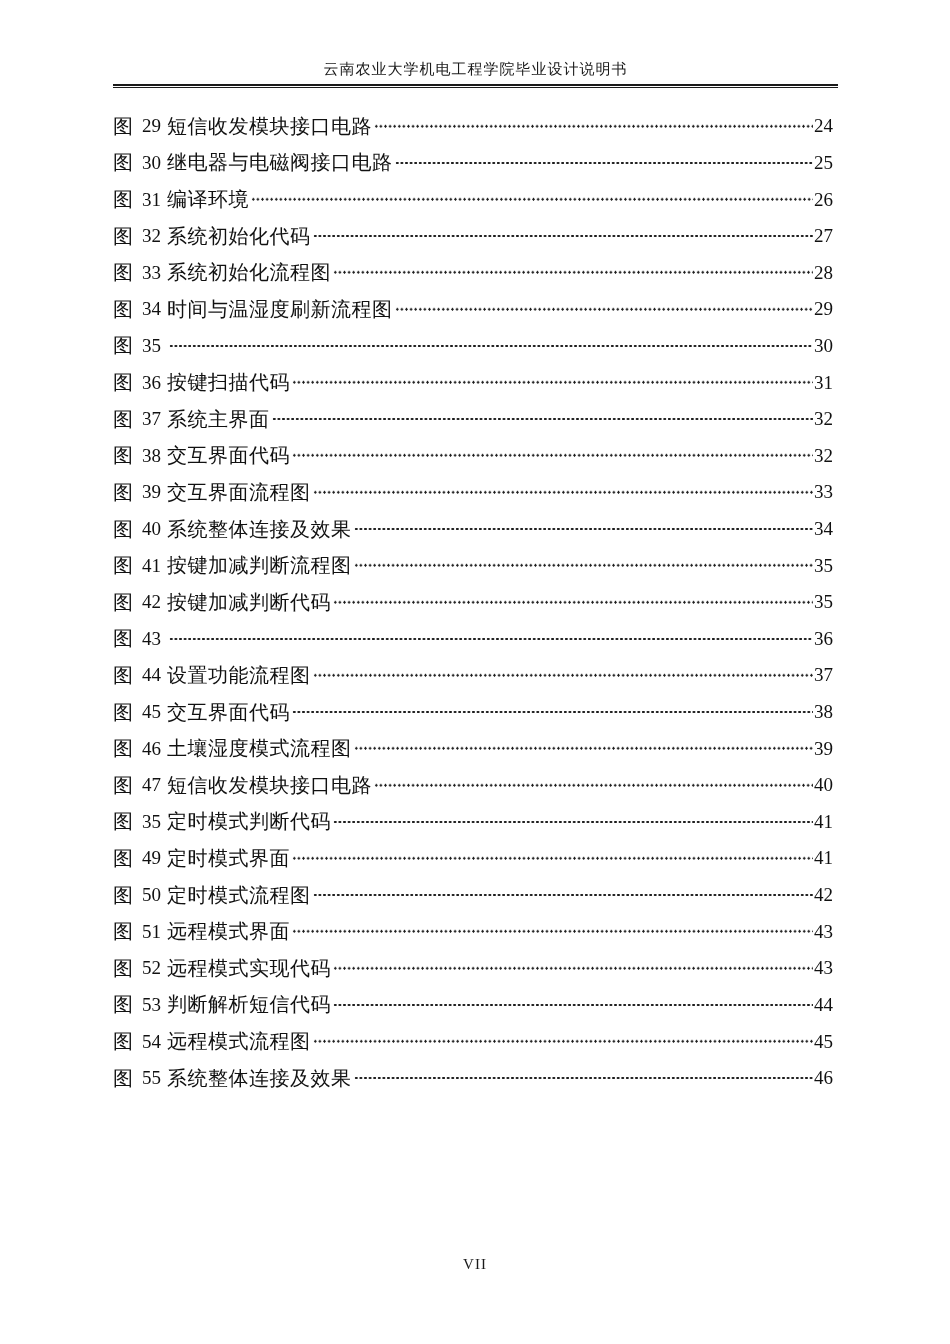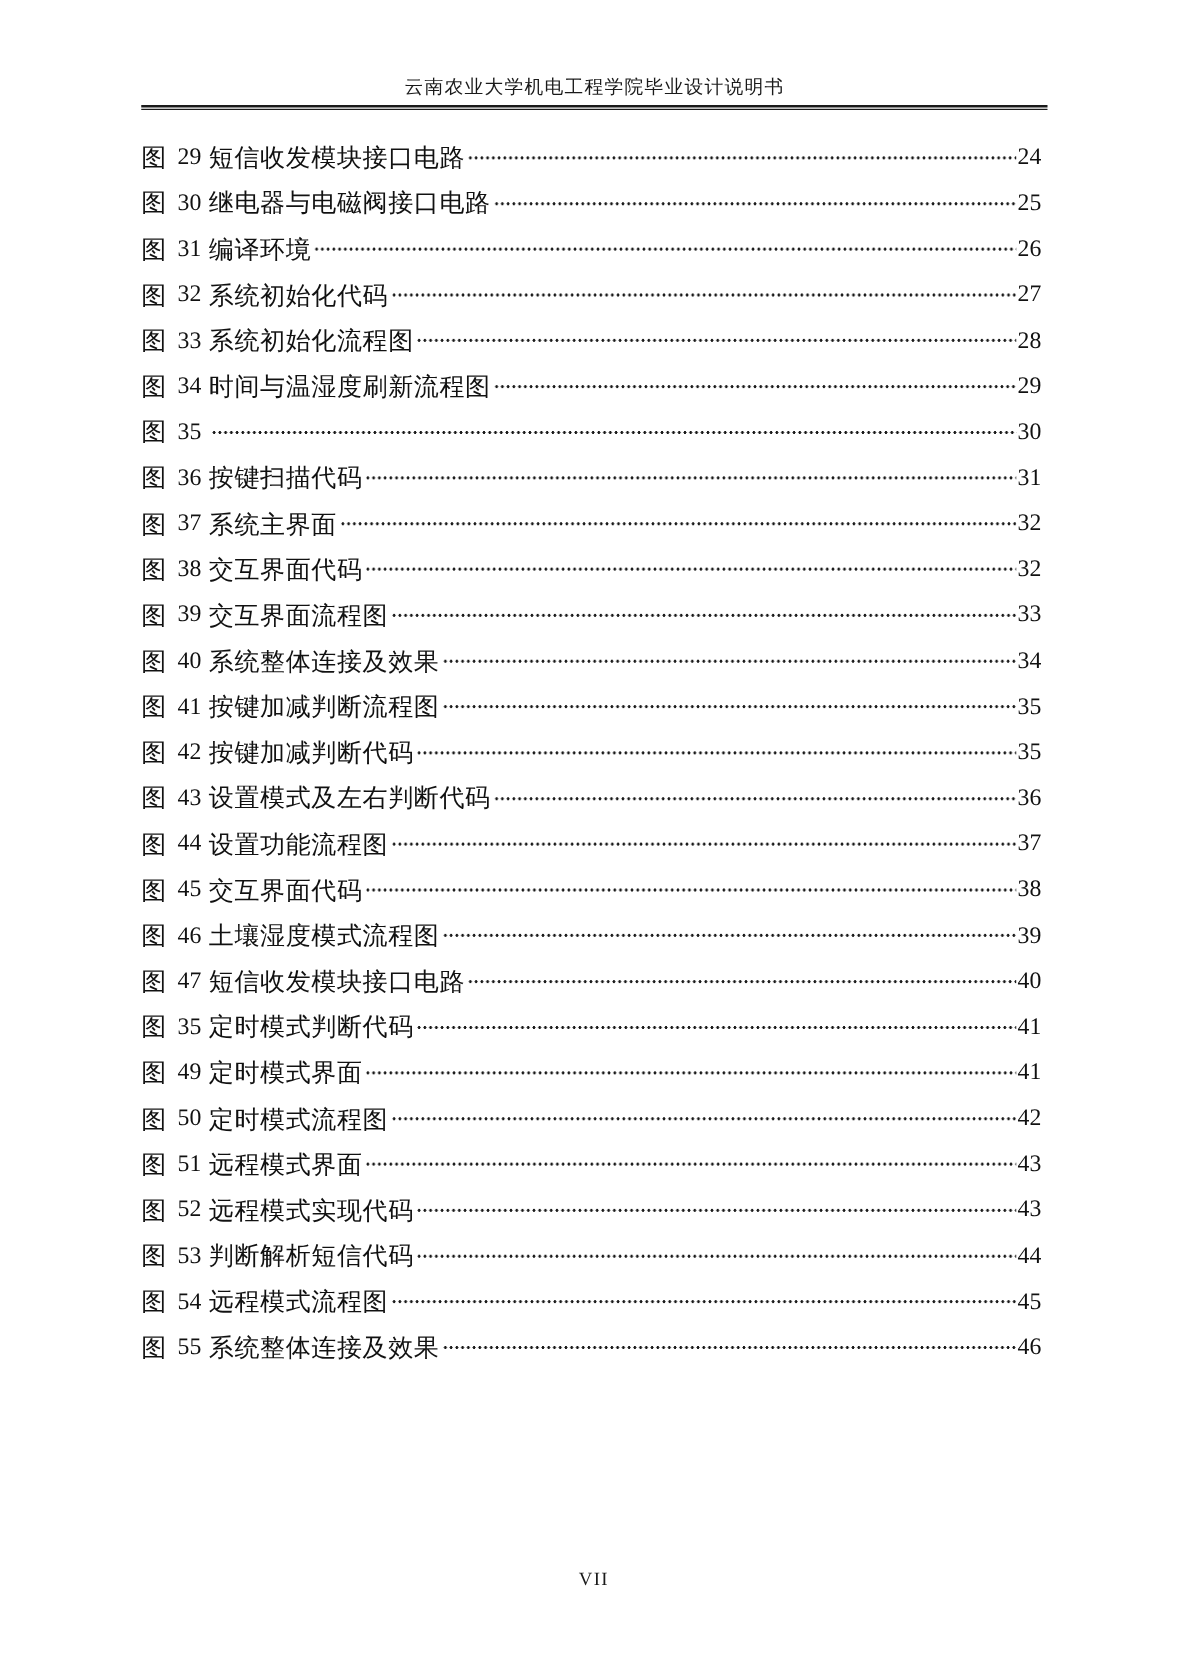--- a/index.html
+++ b/index.html
@@ -209,21 +209,20 @@
     <span class="fig-label">图</span>
     <span class="fig-no">42</span>
     <span class="fig-title">按键加减判断代码</span>
     <span class="leader"></span>
     <span class="fig-page">35</span>
   </div>
 
   <div class="toc-row">
     <span class="fig-label">图</span>
     <span class="fig-no">43</span>
-    <span class="fig-title">设置模式及左右判断代码</span>
     <span class="leader"></span>
     <span class="fig-page">36</span>
   </div>
 
   <div class="toc-row">
     <span class="fig-label">图</span>
     <span class="fig-no">44</span>
     <span class="fig-title">设置功能流程图</span>
     <span class="leader"></span>
     <span class="fig-page">37</span>

